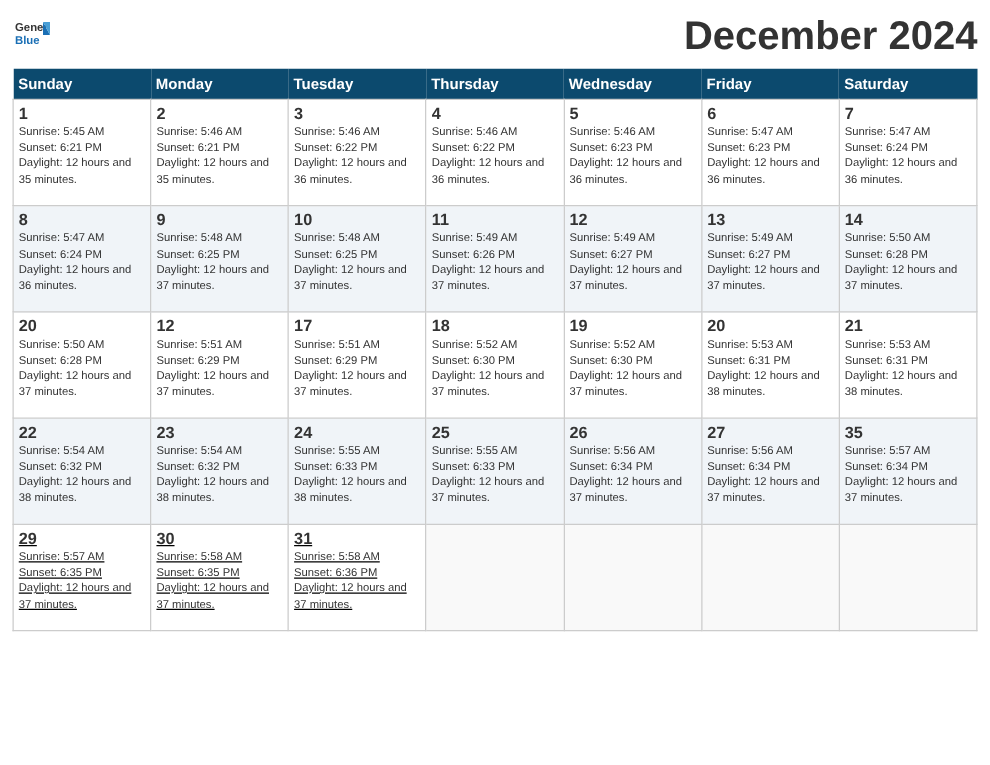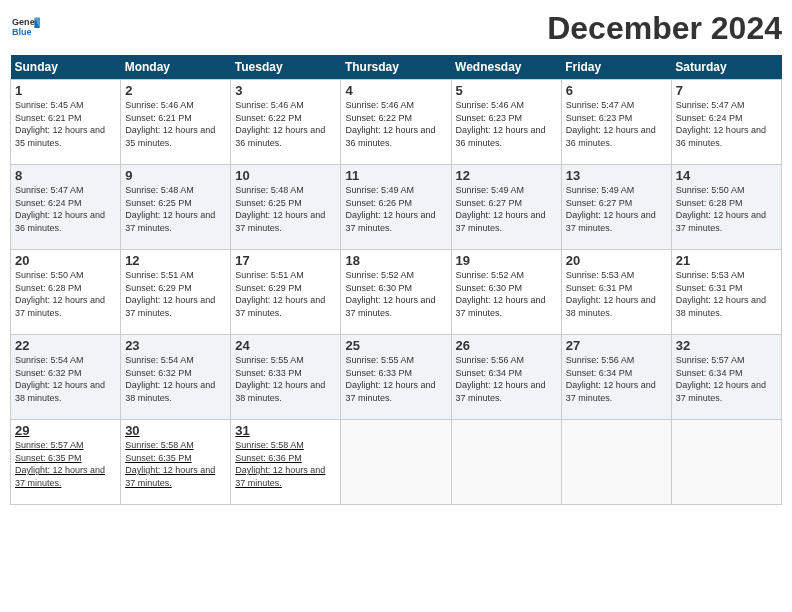--- a/index.html
+++ b/index.html
@@ -334,21 +334,21 @@
       </td>
         <td class="row-alt">
         <span class="day-num">27</span>
         <div class="day-info">
           Sunrise: 5:56 AM<br>
           Sunset: 6:34 PM<br>
           Daylight: 12 hours and 37 minutes.
         </div>
       </td>
         <td class="row-alt">
-        <span class="day-num">32</span>
+        <span class="day-num">35</span>
         <div class="day-info">
           Sunrise: 5:57 AM<br>
           Sunset: 6:34 PM<br>
           Daylight: 12 hours and 37 minutes.
         </div>
       </td>
       </tr>
       <tr>
         <td>
         <span class="day-num">29</span>

